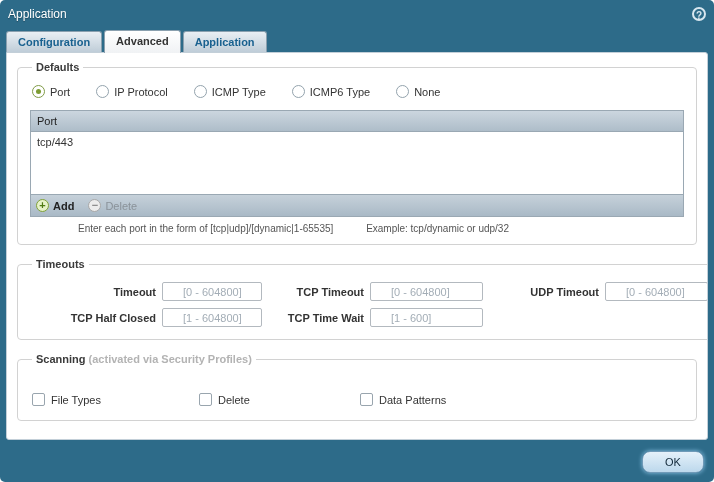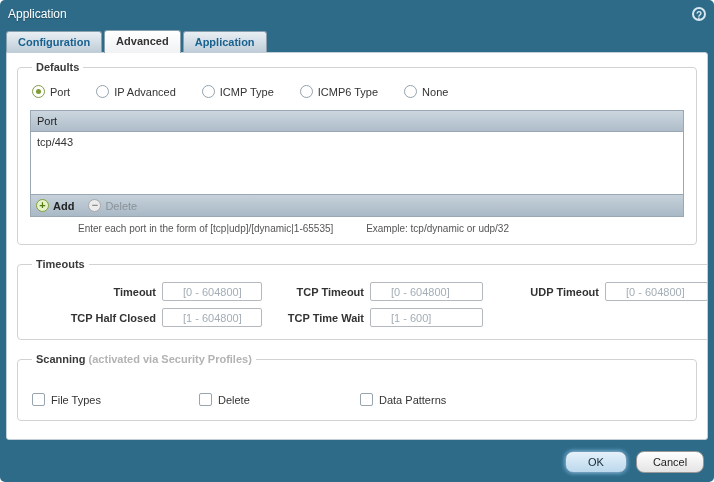--- a/index.html
+++ b/index.html
@@ -199,21 +199,21 @@
     <fieldset>
       <legend>Defaults</legend>
 
       <div class="radio-row">
         <span class="radio-item selected">
           <span class="radio-icon"></span>
           <span>Port</span>
         </span>
         <span class="radio-item">
           <span class="radio-icon"></span>
-          <span>IP Advanced</span>
+          <span>IP Protocol</span>
         </span>
         <span class="radio-item">
           <span class="radio-icon"></span>
           <span>ICMP Type</span>
         </span>
         <span class="radio-item">
           <span class="radio-icon"></span>
           <span>ICMP6 Type</span>
         </span>
         <span class="radio-item">
@@ -284,16 +284,15 @@
           <span class="checkbox-icon"></span>
           <span>Data Patterns</span>
         </span>
       </div>
     </fieldset>
 
   </div>
 
   <div class="footer">
     <button class="btn btn-ok">OK</button>
-    <button class="btn btn-cancel">Cancel</button>
   </div>
 
 </div>
 
 </body></html>

